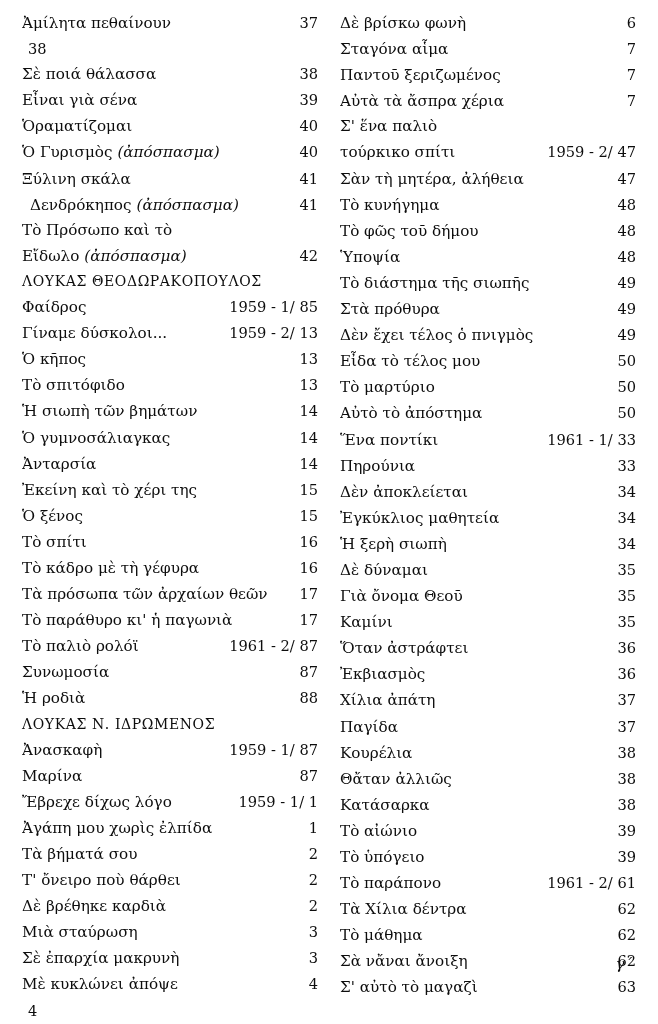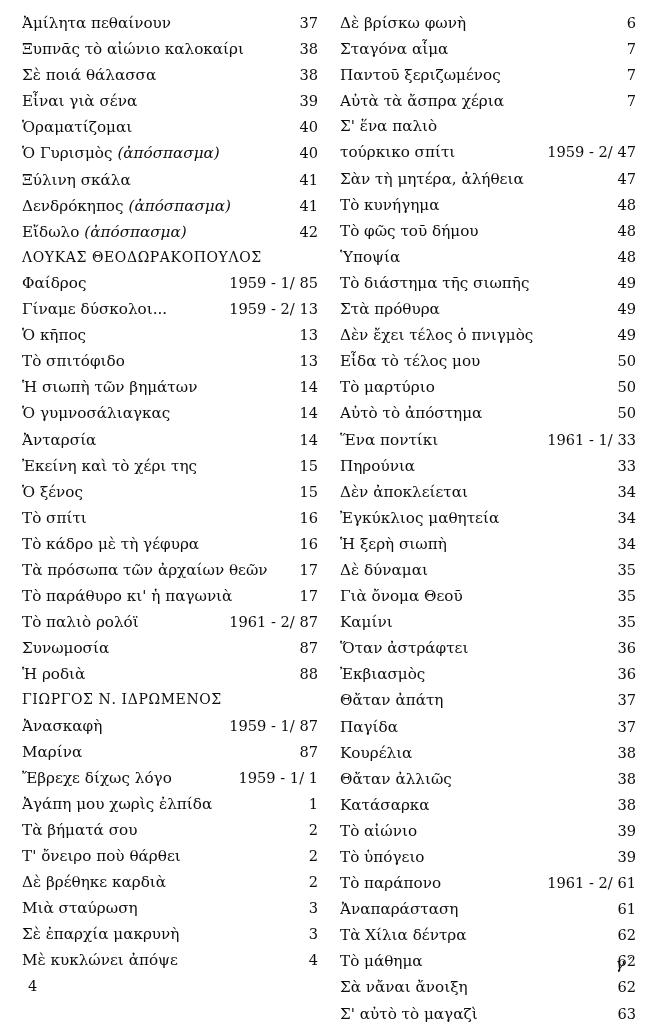--- a/index.html
+++ b/index.html
@@ -70,21 +70,20 @@
 <body>
 
 <div class="page">
   <div class="columns">
     <div class="column" id="col-left">
         <div class="entry">
           <span class="title">Ἀμίλητα πεθαίνουν</span>
           <span class="num">37</span>
         </div>
         <div class="entry">
-          <span class="title">Ξυπνᾶς τὸ αἰώνιο καλοκαίρι</span>
           <span class="num">38</span>
         </div>
         <div class="entry">
           <span class="title">Σὲ ποιά θάλασσα</span>
           <span class="num">38</span>
         </div>
         <div class="entry">
           <span class="title">Εἶναι γιὰ σένα</span>
           <span class="num">39</span>
         </div>
@@ -96,24 +95,28 @@
           <span class="title" style="flex: 0 0 auto;">Ὁ Γυρισμὸς</span>
           <span class="ital" style="flex: 0 0 auto; padding-left: 5px;">(ἀπόσπασμα)</span>
           <span style="flex: 1 1 auto;"></span>
           <span class="num">40</span>
         </div>
         <div class="entry">
           <span class="title">Ξύλινη σκάλα</span>
           <span class="num">41</span>
         </div>
         <div class="entry">
-          <span class="title" style="flex: 0 0 auto;">Δενδρόκηπος</span>
+          <span class="title" style="flex: 0 0 auto; margin-left: 8px;">Δενδρόκηπος</span>
           <span class="ital" style="flex: 0 0 auto; padding-left: 5px;">(ἀπόσπασμα)</span>
           <span style="flex: 1 1 auto;"></span>
           <span class="num">41</span>
+        </div>
+        <div class="entry">
+          <span class="title">Τὸ Πρόσωπο καὶ τὸ</span>
+          <span class="num"></span>
         </div>
         <div class="entry">
           <span class="title" style="flex: 0 0 auto;">Εἴδωλο</span>
           <span class="ital" style="flex: 0 0 auto; padding-left: 5px;">(ἀπόσπασμα)</span>
           <span style="flex: 1 1 auto;"></span>
           <span class="num">42</span>
         </div>
         <div class="heading">ΛΟΥΚΑΣ ΘΕΟΔΩΡΑΚΟΠΟΥΛΟΣ</div>
         <div class="entry">
           <span class="title">Φαίδρος</span>
@@ -172,21 +175,21 @@
           <span class="num">1961 - 2/ 87</span>
         </div>
         <div class="entry">
           <span class="title">Συνωμοσία</span>
           <span class="num">87</span>
         </div>
         <div class="entry">
           <span class="title">Ἡ ροδιὰ</span>
           <span class="num">88</span>
         </div>
-        <div class="heading">ΓΙΩΡΓΟΣ Ν. ΙΔΡΩΜΕΝΟΣ</div>
+        <div class="heading">ΛΟΥΚΑΣ Ν. ΙΔΡΩΜΕΝΟΣ</div>
         <div class="entry">
           <span class="title">Ἀνασκαφὴ</span>
           <span class="num">1959 - 1/ 87</span>
         </div>
         <div class="entry">
           <span class="title">Μαρίνα</span>
           <span class="num">87</span>
         </div>
         <div class="entry">
           <span class="title">Ἔβρεχε δίχως λόγο</span>
@@ -323,21 +326,21 @@
         </div>
         <div class="entry">
           <span class="title">Ὅταν ἀστράφτει</span>
           <span class="num">36</span>
         </div>
         <div class="entry">
           <span class="title">Ἐκβιασμὸς</span>
           <span class="num">36</span>
         </div>
         <div class="entry">
-          <span class="title">Θἄταν ἀπάτη</span>
+          <span class="title">Χίλια ἀπάτη</span>
           <span class="num">37</span>
         </div>
         <div class="entry">
           <span class="title">Παγίδα</span>
           <span class="num">37</span>
         </div>
         <div class="entry">
           <span class="title">Κουρέλια</span>
           <span class="num">38</span>
         </div>
@@ -353,24 +356,20 @@
           <span class="title">Τὸ αἰώνιο</span>
           <span class="num">39</span>
         </div>
         <div class="entry">
           <span class="title">Τὸ ὑπόγειο</span>
           <span class="num">39</span>
         </div>
         <div class="entry">
           <span class="title">Τὸ παράπονο</span>
           <span class="num">1961 - 2/ 61</span>
-        </div>
-        <div class="entry">
-          <span class="title">Ἀναπαράσταση</span>
-          <span class="num">61</span>
         </div>
         <div class="entry">
           <span class="title">Τὰ Χίλια δέντρα</span>
           <span class="num">62</span>
         </div>
         <div class="entry">
           <span class="title">Τὸ μάθημα</span>
           <span class="num">62</span>
         </div>
         <div class="entry">

